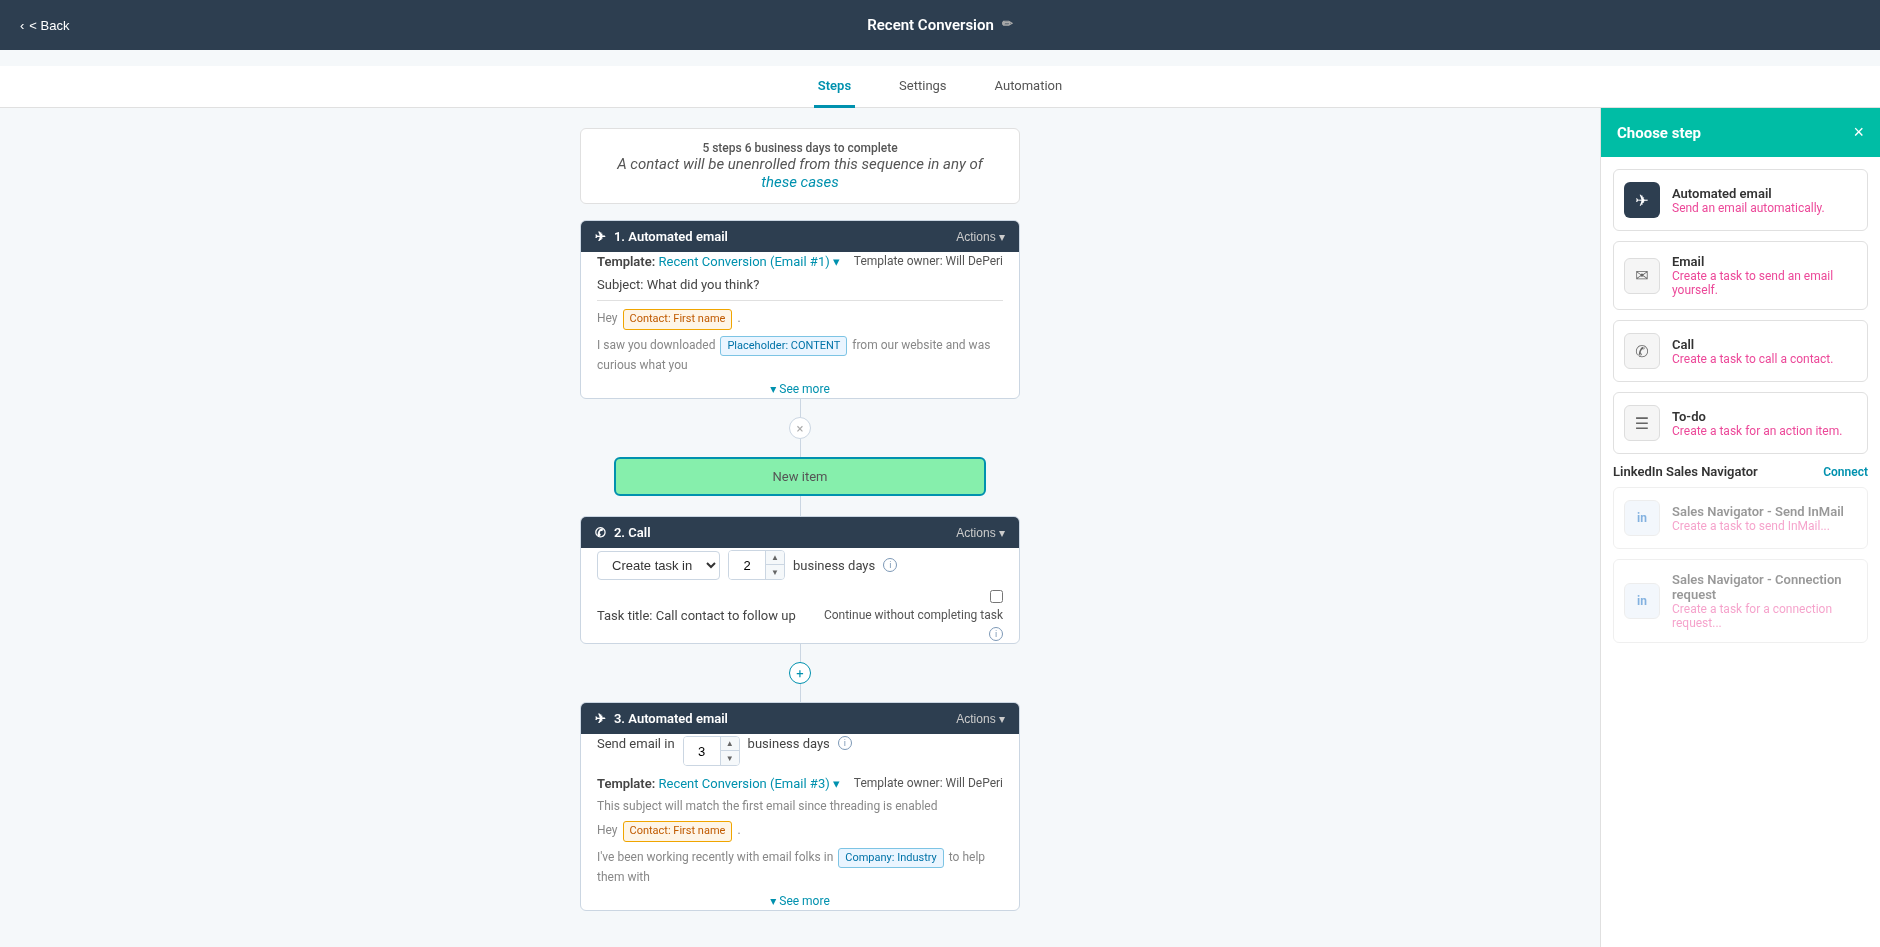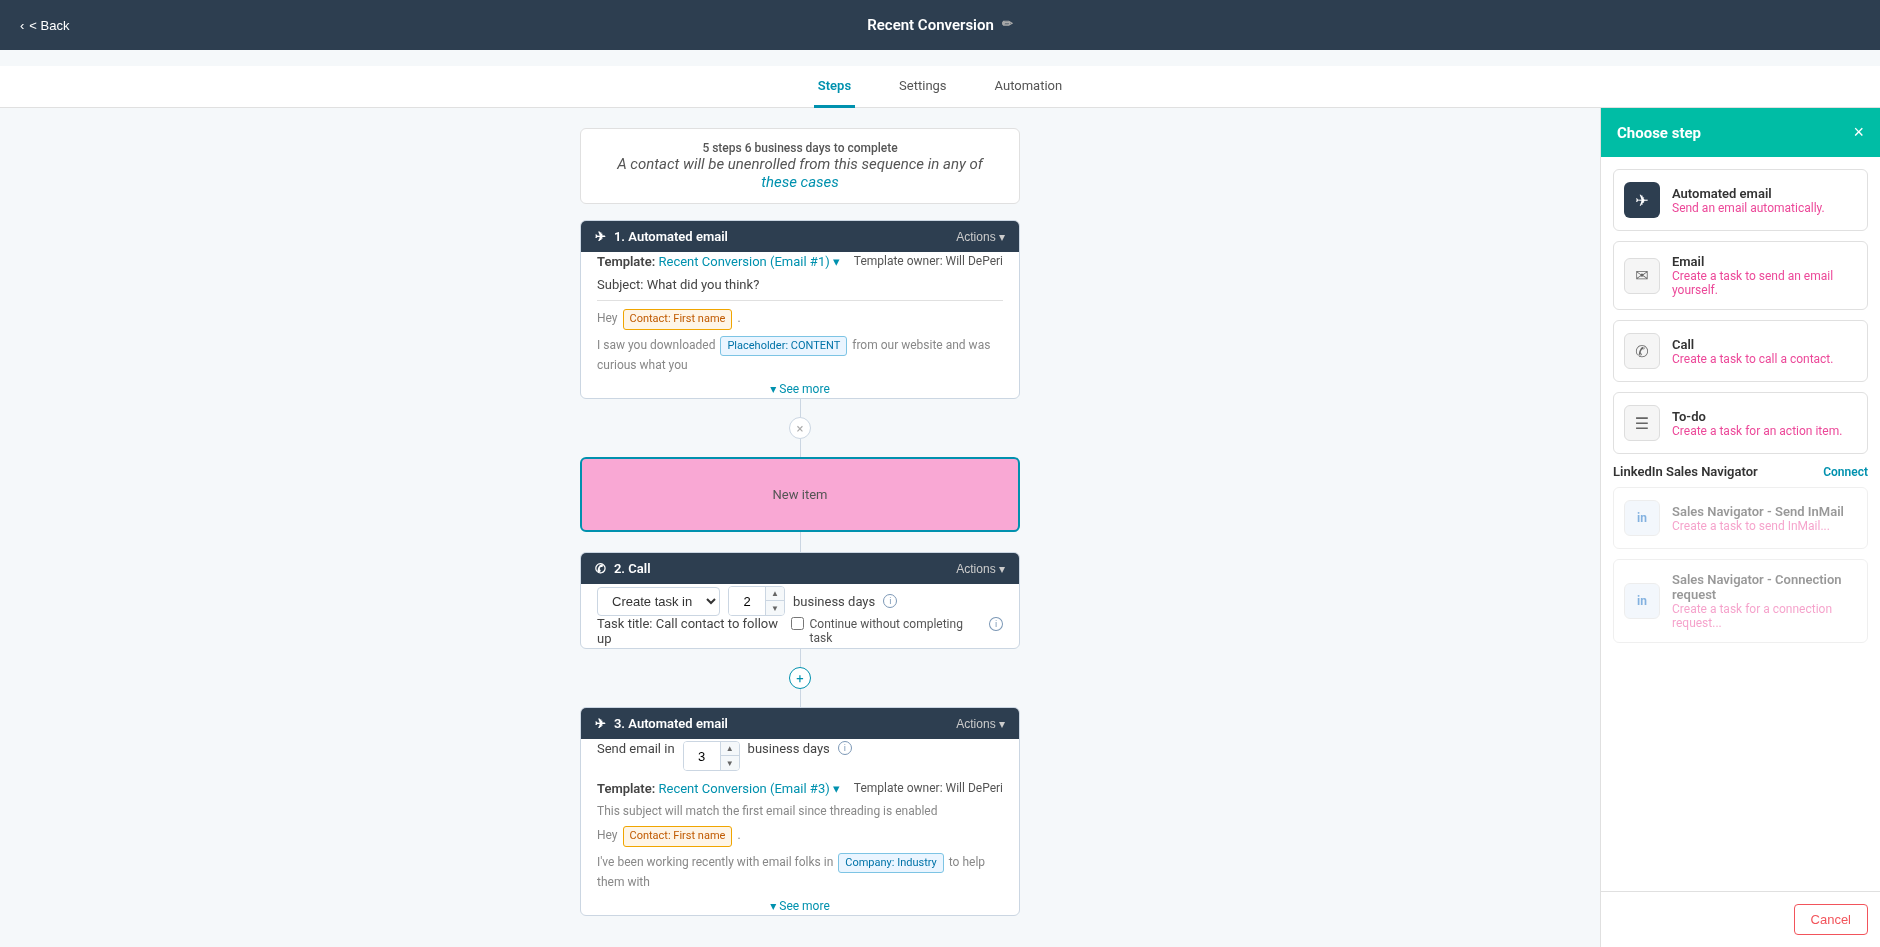--- a/index.html
+++ b/index.html
@@ -186,35 +186,36 @@
       color: #aaa;
       cursor: pointer;
     }
     .connector-circle.has-plus {
       color: #0091ae;
       border-color: #0091ae;
     }
 
     
     .new-item-box {
-      width: 440px;
+      width: 372px;
       border: 2px solid #0091ae;
       border-radius: 6px;
-      padding: 28px;
+      padding: 10px;
       text-align: center;
       color: #555;
       font-size: 13px;
-      background: #f9a8d4;
+      background: #86efac;
     }
 
     
     .call-row {
       display: flex;
       align-items: center;
       gap: 8px;
+      margin-bottom: 10px;
       font-size: 13px;
       color: #444;
     }
     .call-row select {
       border: 1px solid #cbd6e2;
       border-radius: 4px;
       padding: 5px 10px;
       font-size: 13px;
       background: #fff;
       color: #333;
@@ -268,24 +269,25 @@
     .task-row {
       display: flex;
       align-items: center;
       justify-content: space-between;
       font-size: 13px;
       color: #444;
     }
     .task-row .task-title { font-size: 13px; }
     .continue-check {
       display: flex;
-      align-items: flex-start;
+      align-items: flex-end;
       gap: 5px;
       font-size: 12px;
       color: #555;
+      flex-direction: column;
     }
     .continue-check input[type="checkbox"] { cursor: pointer; }
 
     
     .send-row {
       display: flex;
       align-items: flex-start;
       gap: 8px;
       margin-bottom: 10px;
       font-size: 13px;
@@ -640,18 +642,15 @@
 
       <div class="step-option disabled">
         <div class="step-option-icon icon-grey" style="background:#e8f0fa;color:#0a66c2;font-weight:700;font-size:12px;">in</div>
         <div class="step-option-text">
           <div class="option-title">Sales Navigator - Connection request</div>
           <div class="option-sub">Create a task for a connection request...</div>
         </div>
       </div>
 
     </div>
-    <div class="panel-footer">
-      <button class="cancel-btn">Cancel</button>
-    </div>
   </div>
 
 </div>
 
 </body></html>

